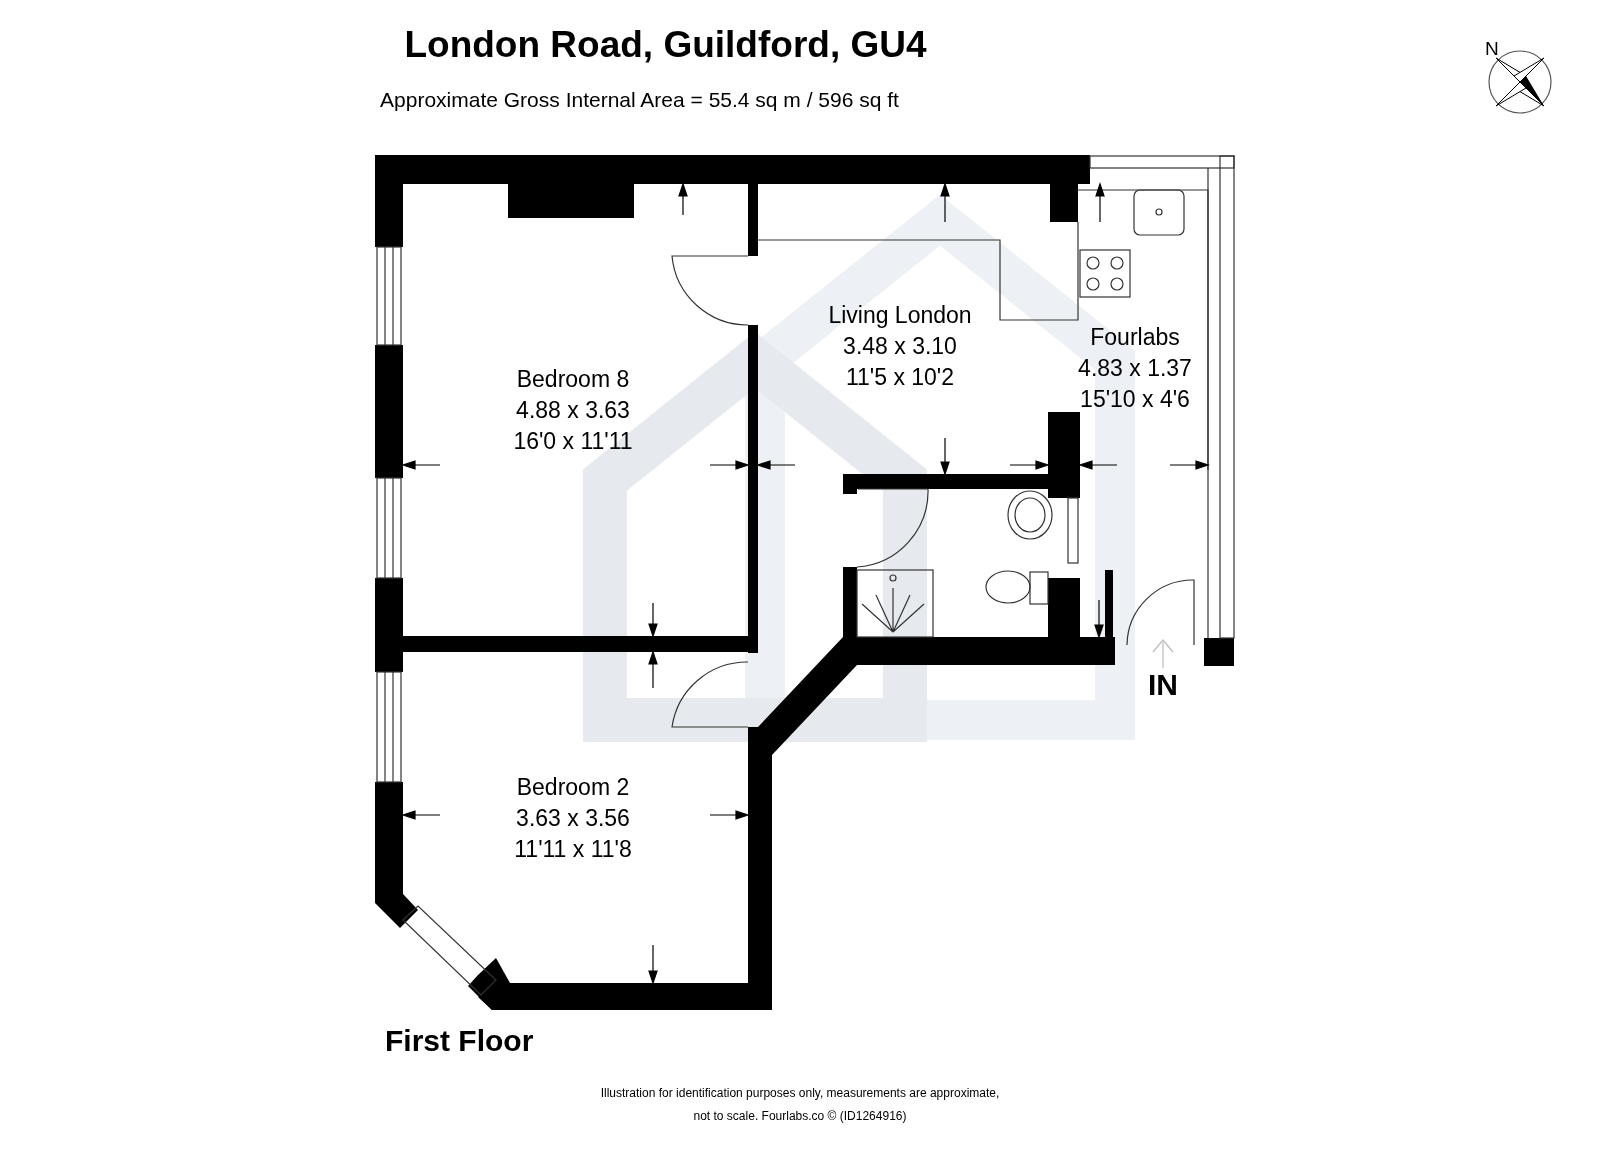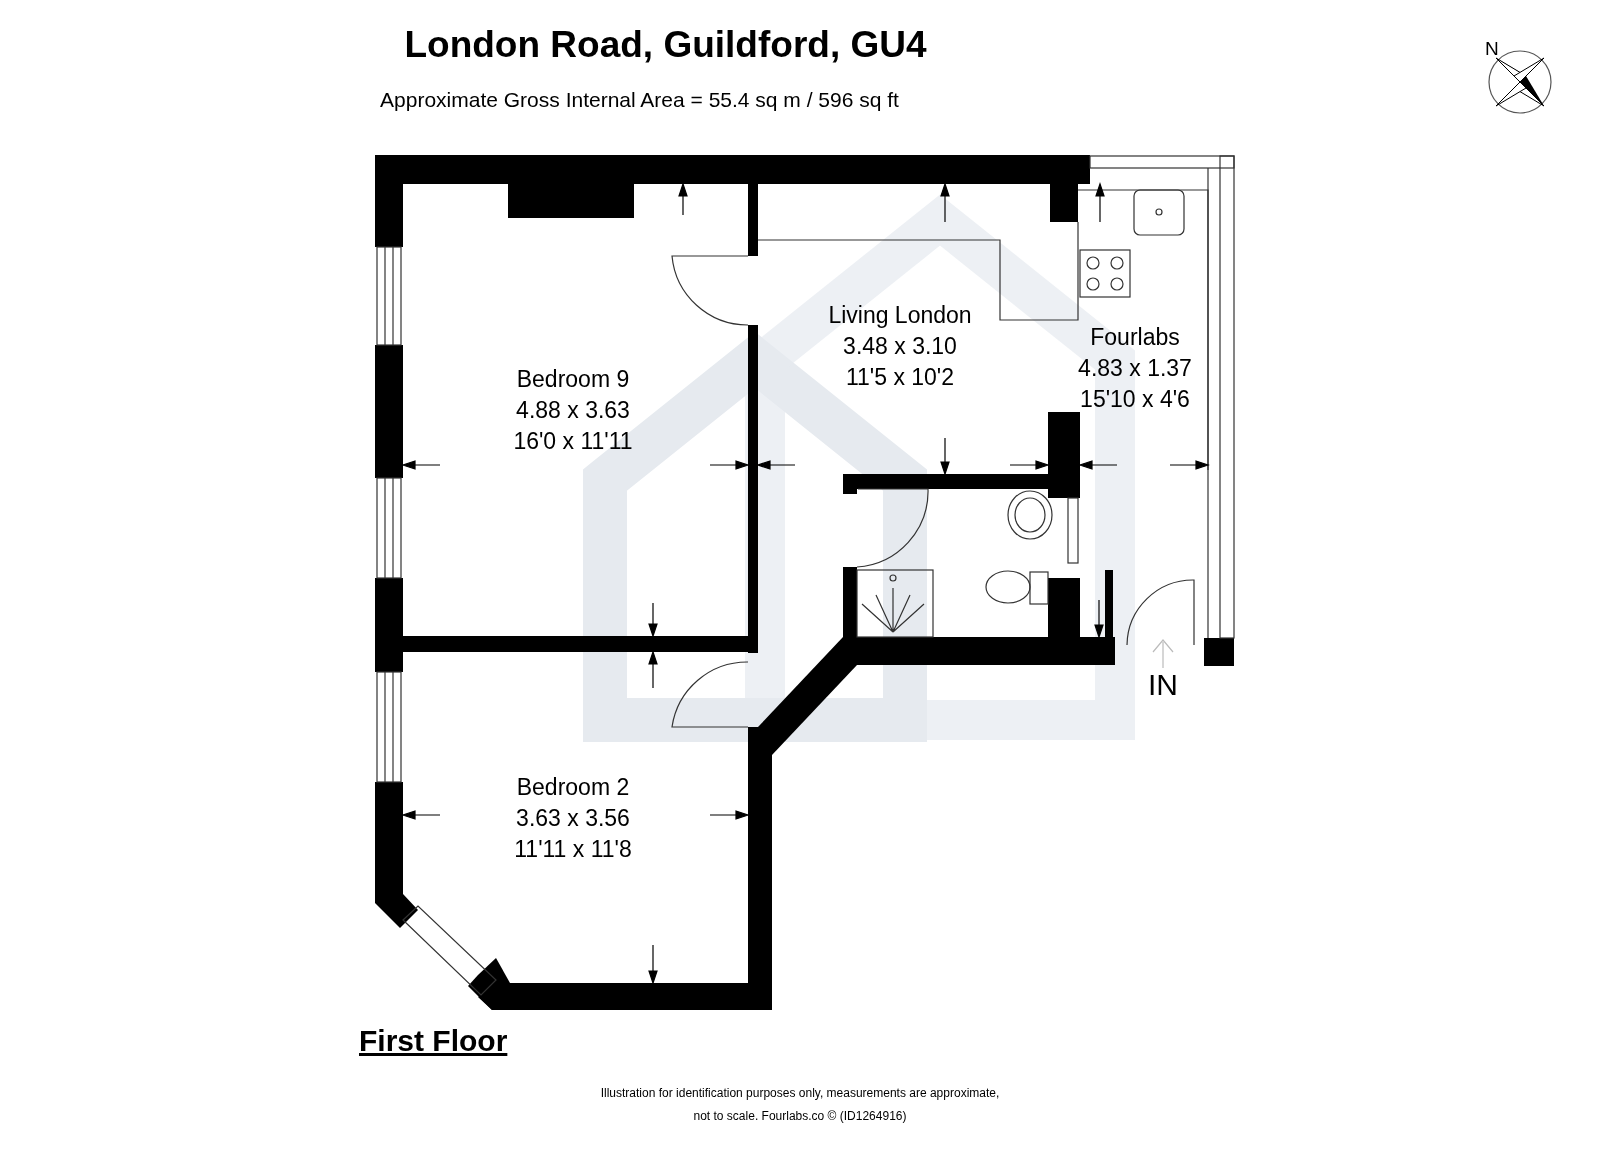--- a/index.html
+++ b/index.html
@@ -1,23 +1,23 @@
 <!DOCTYPE html>
 <html><head>
   <meta charset="utf-8">
   <style>
     html, body { margin: 0; padding: 0; background: #ffffff; }
     body { width: 1600px; height: 1155px; position: relative; overflow: hidden; font-family: "Liberation Sans", sans-serif; color: #000; }
     .title { position: absolute; left: 0; width: 1331px; top: 24px; text-align: center; font-size: 37px; font-weight: bold; }
     .subtitle { position: absolute; left: 0; width: 1279px; top: 88px; text-align: center; font-size: 21px; }
-    .floor-label { position: absolute; left: 359px; top: 1024px; font-size: 30px; font-weight: bold; text-decoration: underline; }
+    .floor-label { position: absolute; left: 385px; top: 1024px; font-size: 30px; font-weight: bold; }
     .disclaimer { position: absolute; left: 0; width: 1600px; top: 1082px; text-align: center; font-size: 12px; line-height: 23px; }
     svg.plan { position: absolute; left: 0; top: 0; }
     .room-label { position: absolute; text-align: center; font-size: 23px; line-height: 31px; }
-    .in-label { position: absolute; left: 1148px; top: 668px; font-size: 30px; }
+    .in-label { position: absolute; left: 1148px; top: 668px; font-size: 30px; font-weight: bold; }
     .compass-n { position: absolute; left: 1485px; top: 38px; font-size: 19px; }
   </style>
 </head>
 <body>
 
 <div class="title">London Road, Guildford, GU4</div>
 <div class="subtitle">Approximate Gross Internal Area = 55.4 sq m / 596 sq ft</div>
 <div class="compass-n">N</div>
 
 <svg class="plan" width="1600" height="1155" viewBox="0 0 1600 1155">
@@ -157,21 +157,21 @@
     <line x1="407" y1="815" x2="440" y2="815"></line>
       <polygon points="415,811 403,815 415,819"></polygon>
     <line x1="710" y1="815" x2="744" y2="815"></line>
       <polygon points="736,811 748,815 736,819"></polygon>
     <line x1="653" y1="945" x2="653" y2="980"></line>
       <polygon points="649,971 653,983 657,971"></polygon>
   </g>
 </svg>
 
 <div class="room-label" style="left:478px; top:364px; width:190px;">
-  <div>Bedroom 9</div>
+  <div>Bedroom 8</div>
   <div>4.88 x 3.63</div>
   <div>16'0 x 11'11</div>
 </div>
 <div class="room-label" style="left:795px; top:300px; width:210px;">
   <div>Living London</div>
   <div>3.48 x 3.10</div>
   <div>11'5 x 10'2</div>
 </div>
 <div class="room-label" style="left:1040px; top:322px; width:190px;">
   <div>Fourlabs</div>

